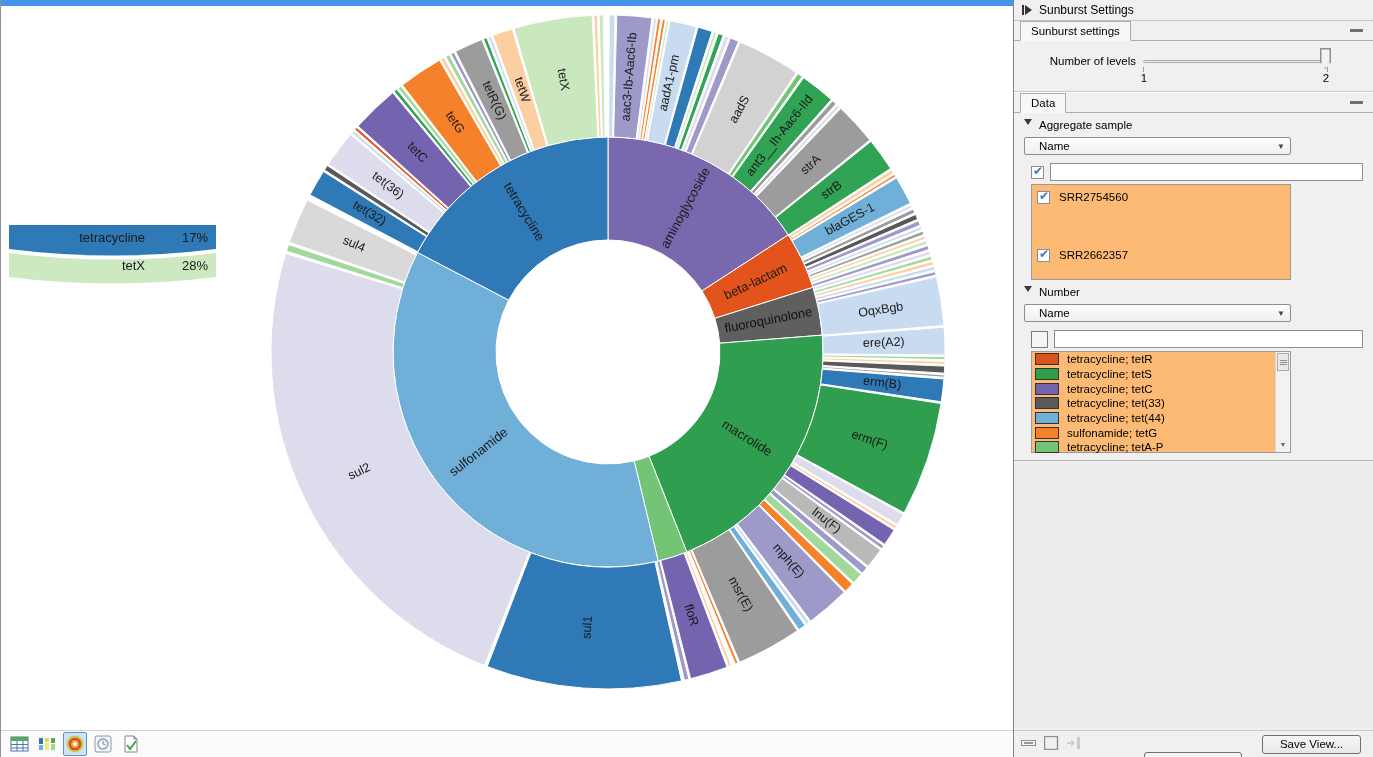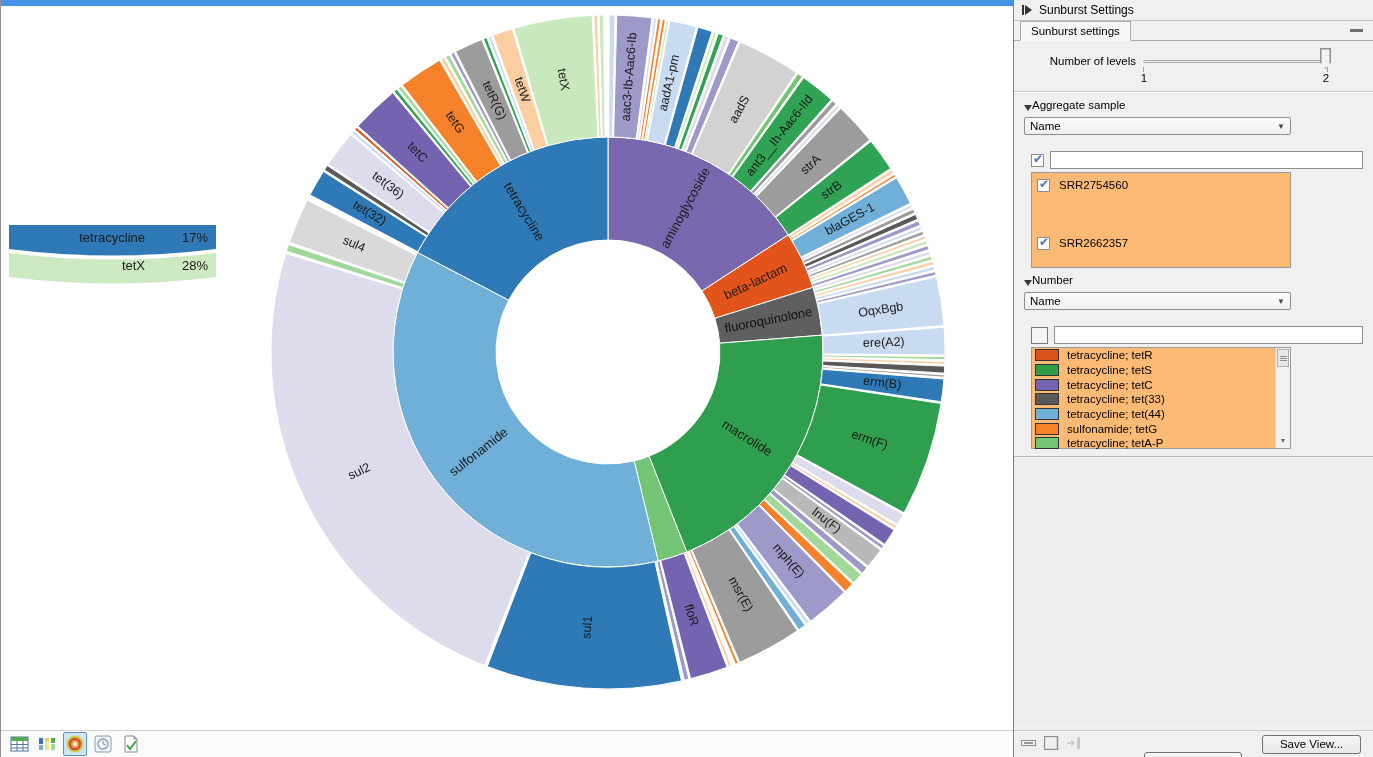--- a/index.html
+++ b/index.html
@@ -42,26 +42,26 @@
   .slider-track { position:absolute; left:129px; top:19px; width:188px; height:3px;
     background:#E8E8E8; border:1px solid #ADADAD; border-radius:2px; }
   .slider-thumb { position:absolute; left:306px; top:7px; width:11px; height:21px;
     background:#F2F2F2; box-shadow:inset 0 0 0 1.5px #8E8E8E;
     clip-path:polygon(0 0,100% 0,100% 68%,50% 100%,0 68%); }
   .slider-tick { position:absolute; top:26px; width:1px; height:5px; background:#9A9A9A; }
   .slider-min { position:absolute; left:125px; top:31px; width:10px; text-align:center; }
   .slider-max { position:absolute; left:306px; top:31px; width:12px; text-align:center; }
   .sp-divider { height:2px; border-top:1px solid #C9C9C9; border-bottom:1px solid #FDFDFD; }
 
-  .group-title { display:flex; align-items:flex-end; padding:6px 0 4px 10px; }
+  .group-title { display:flex; align-items:flex-start; gap:7px; padding:6px 0 4px 10px; }
   .tri-down { width:0; height:0; border-left:4px solid transparent; border-right:4px solid transparent; border-top:6px solid #3A3A3A; }
 
-  .combo { margin:2px 10px 16px 10px; width:267px; height:18px; background:#FFFFFF;
+  .combo { margin:2px 10px 8px 10px; width:267px; height:18px; background:#FFFFFF;
     border:1px solid #8E8E8E; border-radius:2px; position:relative; display:flex; align-items:center;
-    padding-left:5px; background:linear-gradient(#FDFDFD,#EFEFEF); }
+    padding-left:14px; background:linear-gradient(#FDFDFD,#EFEFEF); }
   .combo-arrow { position:absolute; right:1px; top:1px; bottom:1px; width:16px;
     display:flex; align-items:center; justify-content:center; color:#444; font-size:8px; }
 
   .filter-row { display:flex; align-items:center; margin:6px 10px 0 17px; gap:6px; }
   .checkbox { width:13px; height:13px; background:#fff; border:1px solid #8E8E8E;
     position:relative; flex:none; }
   .checkbox.checked::after { content:"\2714"; position:absolute; left:1px; top:-3px;
     color:#4A72C4; font-size:12px; }
   .swatch-btn { width:17px; height:17px; background:#F5F5F5; border:1px solid #7A7A7A; flex:none; }
   .text-input { flex:1; height:18px; background:#fff; border:1px solid #8E8E8E; font-size:11.5px; padding:0 3px; font-family:"Liberation Sans",sans-serif; }
@@ -301,20 +301,24 @@
     <div class="slider-label">Number of levels</div>
     <div class="slider-track"></div>
     <div class="slider-tick" style="left:129px"></div>
     <div class="slider-tick" style="left:313px"></div>
     <div class="slider-thumb"></div>
     <div class="slider-min">1</div>
     <div class="slider-max">2</div>
   </div>
   <div class="sp-divider"></div>
 
+  <div class="sp-tabrow">
+    <div class="sp-tab">Data</div>
+    <div class="dash-btn"></div>
+  </div>
 
   <div class="group-title">
     <span class="tri-down"></span>
     <span>Aggregate sample</span>
   </div>
 
   <div class="combo">
     <span>Name</span>
     <span class="combo-arrow">▼</span>
   </div>

